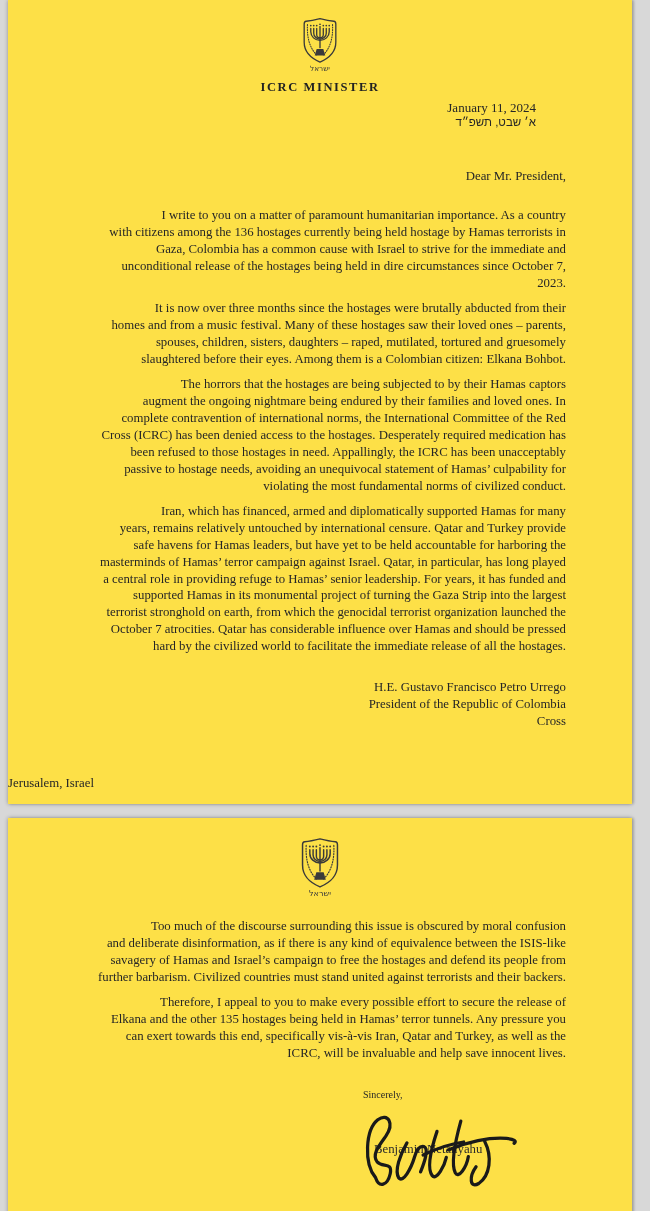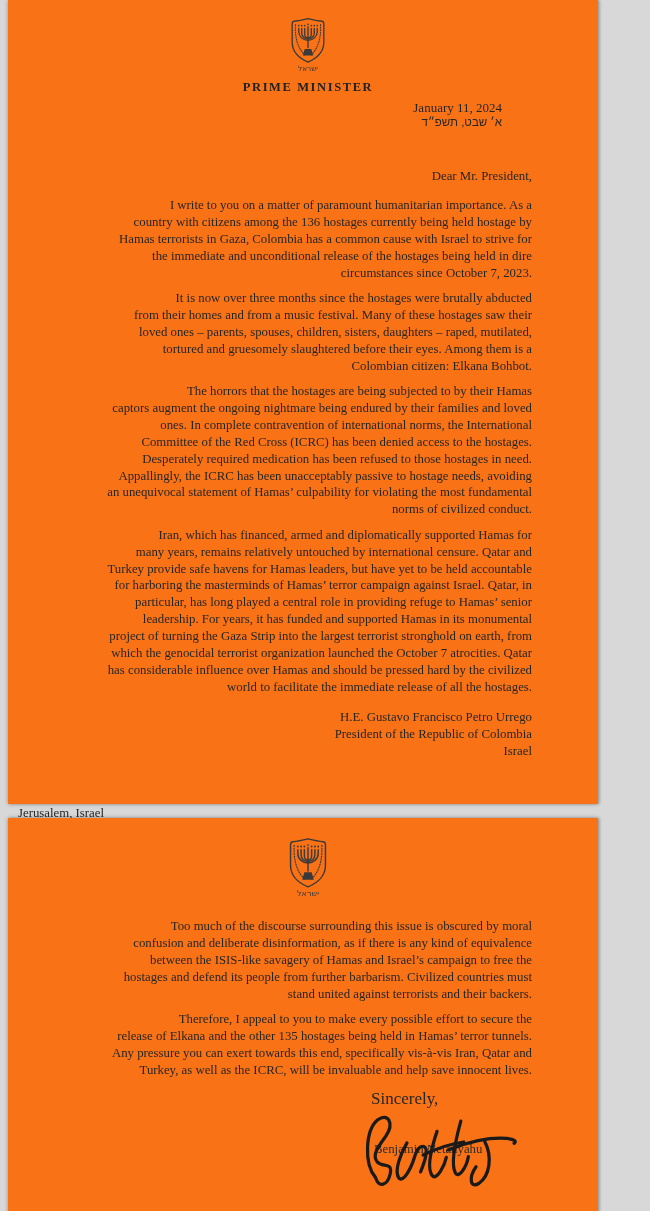--- a/index.html
+++ b/index.html
@@ -5,25 +5,24 @@
   html, body { margin: 0; padding: 0; }
   body {
     width: 650px; height: 1211px;
     background: #d8d8d8;
     overflow: hidden;
     font-family: "Liberation Serif", "DejaVu Serif", serif;
     color: #262626;
   }
   .page {
     position: relative;
-    width: 580px;
+    width: 624px;
     margin-left: 8px;
-    background: #f97316;
+    background: #fde047;
     box-shadow: 0 0 4px rgba(0,0,0,0.35), 2px 0 2px rgba(0,0,0,0.12);
-    padding-left: 10px;
   }
   .page-1 { height: 804px; margin-bottom: 14px; }
   .page-2 { height: 405px; }
 
   .letterhead { text-align: center; padding-top: 16px; }
   .emblem-wrap { display: inline-block; line-height: 0; }
   .hebrew-title {
     font-family: "DejaVu Sans", sans-serif;
     font-weight: bold; font-size: 15px; letter-spacing: 3px;
     margin-top: 6px; color: #222;
@@ -38,30 +37,30 @@
   }
   .date-hebrew { font-family: Liberation Sans, sans-serif; font-size: 11.5px; direction: rtl; }
 
   .body-text {
     padding: 0 66px 0 88px;
     font-size: 12.8px; line-height: 16.9px;
     text-align: right;
   }
   .salutation { margin-top: 38px; }
   .para { margin: 0 0 8.5px 0; text-indent: 50px; }
-  .recipient { margin-top: 13px; line-height: 17px; }
+  .recipient { margin-top: 24px; line-height: 17px; }
   .place-line { text-align: left; margin-top: 46px; font-size: 12.8px; }
 
   .page-2 .letterhead { padding-top: 18px; }
   .page-2 .para-first { margin-top: 14px; }
 
   .closing-block { position: absolute; left: 0; top: 0; width: 100%; }
   .closing {
-    position: absolute; left: 363px; top: 271px;
-    font-size: 17px;
+    position: absolute; left: 355px; top: 271px;
+    font-size: 10px;
   }
   .signer-name {
     position: absolute; left: 366px; top: 324px;
     font-size: 12.8px; color: #2b2b2b;
   }
   .signature {
     position: absolute; left: 352px; top: 290px;
     transform: rotate(-2deg);
   }
 </style>
@@ -88,39 +87,39 @@
           <circle cx="25" cy="14.5" r="1.3"></circle>
             <circle cx="30" cy="12.5" r="1.3"></circle>
           <circle cx="35" cy="14.5" r="1.3"></circle>
             <circle cx="39.5" cy="14.5" r="1.3"></circle>
           <circle cx="44" cy="14.5" r="1.3"></circle>
           <path d="M25 50 H35 L38 60 H22 Z"></path>
         </g>
         <text x="30" y="83" text-anchor="middle" font-size="11" font-family="DejaVu Sans, sans-serif" fill="#3a3a3a">ישראל</text>
       </svg>
     </span>
-    <div class="english-title">PRIME MINISTER</div>
+    <div class="english-title">ICRC MINISTER</div>
   </div>
 
   <div class="date-block">
     <div>January 11, 2024</div>
     <div class="date-hebrew">א׳ שבט, תשפ״ד</div>
   </div>
 
   <div class="body-text">
     <div class="salutation">Dear Mr. President,</div>
-    <p class="para" style="margin-top:12px">I write to you on a matter of paramount humanitarian importance. As a country with citizens among the 136 hostages currently being held hostage by Hamas terrorists in Gaza, Colombia has a common cause with Israel to strive for the immediate and unconditional release of the hostages being held in dire circumstances since October 7, 2023.</p>
+    <p class="para" style="margin-top:22px">I write to you on a matter of paramount humanitarian importance. As a country with citizens among the 136 hostages currently being held hostage by Hamas terrorists in Gaza, Colombia has a common cause with Israel to strive for the immediate and unconditional release of the hostages being held in dire circumstances since October 7, 2023.</p>
     <p class="para">It is now over three months since the hostages were brutally abducted from their homes and from a music festival. Many of these hostages saw their loved ones – parents, spouses, children, sisters, daughters – raped, mutilated, tortured and gruesomely slaughtered before their eyes. Among them is a Colombian citizen: Elkana Bohbot.</p>
     <p class="para">The horrors that the hostages are being subjected to by their Hamas captors augment the ongoing nightmare being endured by their families and loved ones. In complete contravention of international norms, the International Committee of the Red Cross (ICRC) has been denied access to the hostages. Desperately required medication has been refused to those hostages in need. Appallingly, the ICRC has been unacceptably passive to hostage needs, avoiding an unequivocal statement of Hamas’ culpability for violating the most fundamental norms of civilized conduct.</p>
     <p class="para">Iran, which has financed, armed and diplomatically supported Hamas for many years, remains relatively untouched by international censure. Qatar and Turkey provide safe havens for Hamas leaders, but have yet to be held accountable for harboring the masterminds of Hamas’ terror campaign against Israel. Qatar, in particular, has long played a central role in providing refuge to Hamas’ senior leadership. For years, it has funded and supported Hamas in its monumental project of turning the Gaza Strip into the largest terrorist stronghold on earth, from which the genocidal terrorist organization launched the October 7 atrocities. Qatar has considerable influence over Hamas and should be pressed hard by the civilized world to facilitate the immediate release of all the hostages.</p>
 
     <div class="recipient">
       <div>H.E. Gustavo Francisco Petro Urrego</div>
       <div>President of the Republic of Colombia</div>
-      <div>Israel</div>
+      <div>Cross</div>
     </div>
   </div>
 
   <div class="place-line">Jerusalem, Israel</div>
 </div>
 
 <div class="page page-2">
 
   <div class="letterhead">
     <span class="emblem-wrap">

